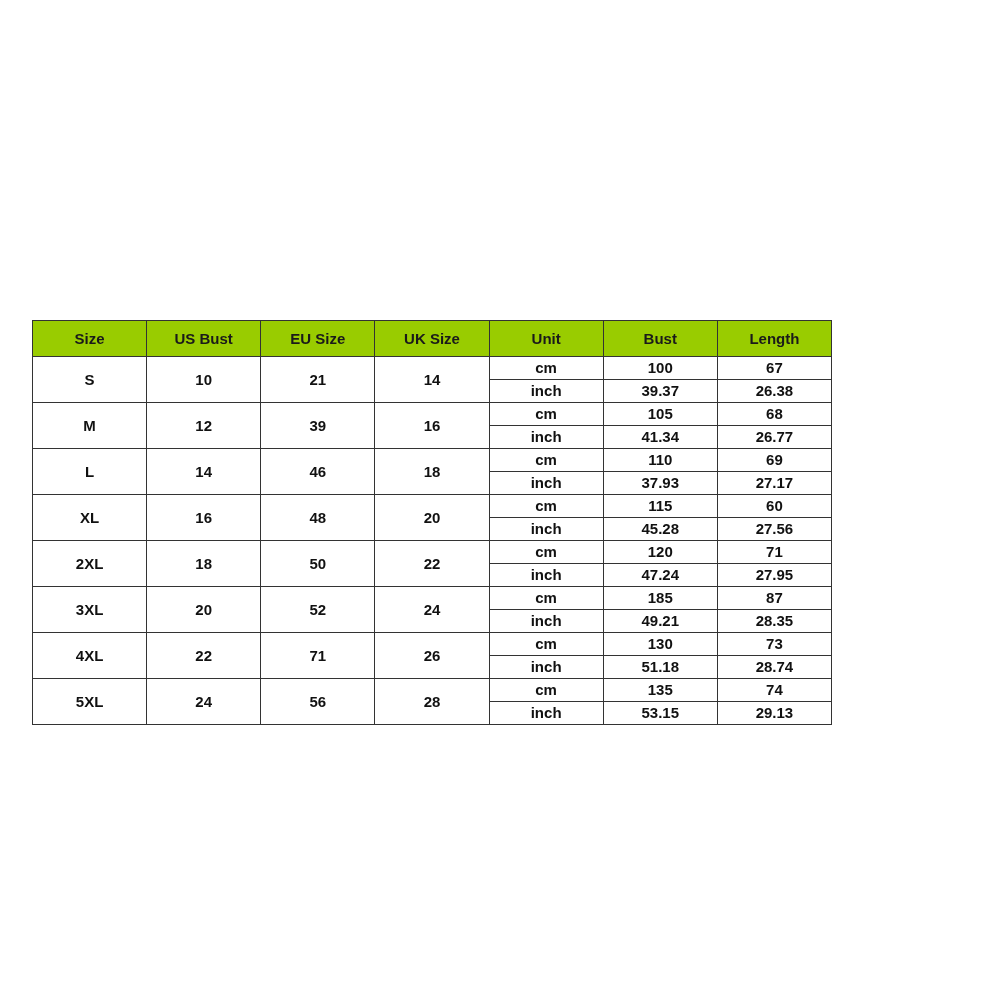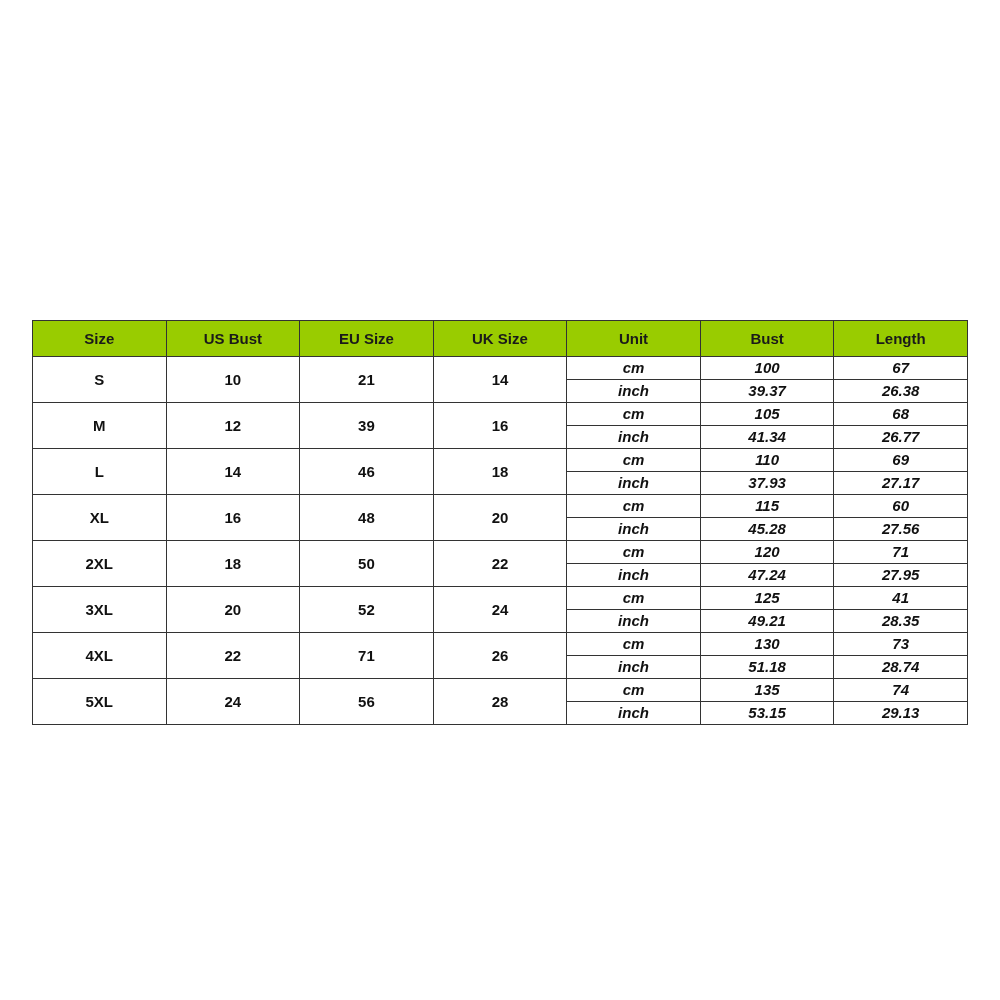--- a/index.html
+++ b/index.html
@@ -11,21 +11,21 @@
       width: 1000px;
       height: 1000px;
       position: relative;
       font-family: "Liberation Sans", "DejaVu Sans", sans-serif;
       color: #111111;
     }
     .size-table {
       position: absolute;
       left: 32px;
       top: 320px;
-      width: 936px;
+      width: 800px;
       border-collapse: collapse;
       table-layout: fixed;
       font-weight: bold;
       font-size: 15px;
       padding-left: 26px;
     }
     .size-table th, .size-table td {
       border: 1.5px solid #333333;
       text-align: center;
       vertical-align: middle;
@@ -35,21 +35,20 @@
       background: #99cc00;
       height: 35px;
       font-size: 15px;
       color: #1a1a1a;
     }
     .size-table td.sub {
       height: 22px;
       line-height: 22px;
       border-top-width: 1px;
       border-bottom-width: 1px;
-      font-style: italic;
     }
     .size-table td.main {
       height: 45px;
     }
   </style>
 </head>
 <body>
 
 <table class="size-table">
   <thead>
@@ -133,22 +132,22 @@
         <td class="sub">inch</td>
         <td class="sub">47.24</td>
         <td class="sub">27.95</td>
       </tr>
       <tr>
         <td class="main" rowspan="2">3XL</td>
         <td class="main" rowspan="2">20</td>
         <td class="main" rowspan="2">52</td>
         <td class="main" rowspan="2">24</td>
         <td class="sub">cm</td>
-        <td class="sub">125</td>
-        <td class="sub">41</td>
+        <td class="sub">185</td>
+        <td class="sub">87</td>
       </tr>
       <tr>
         <td class="sub">inch</td>
         <td class="sub">49.21</td>
         <td class="sub">28.35</td>
       </tr>
       <tr>
         <td class="main" rowspan="2">4XL</td>
         <td class="main" rowspan="2">22</td>
         <td class="main" rowspan="2">71</td>

